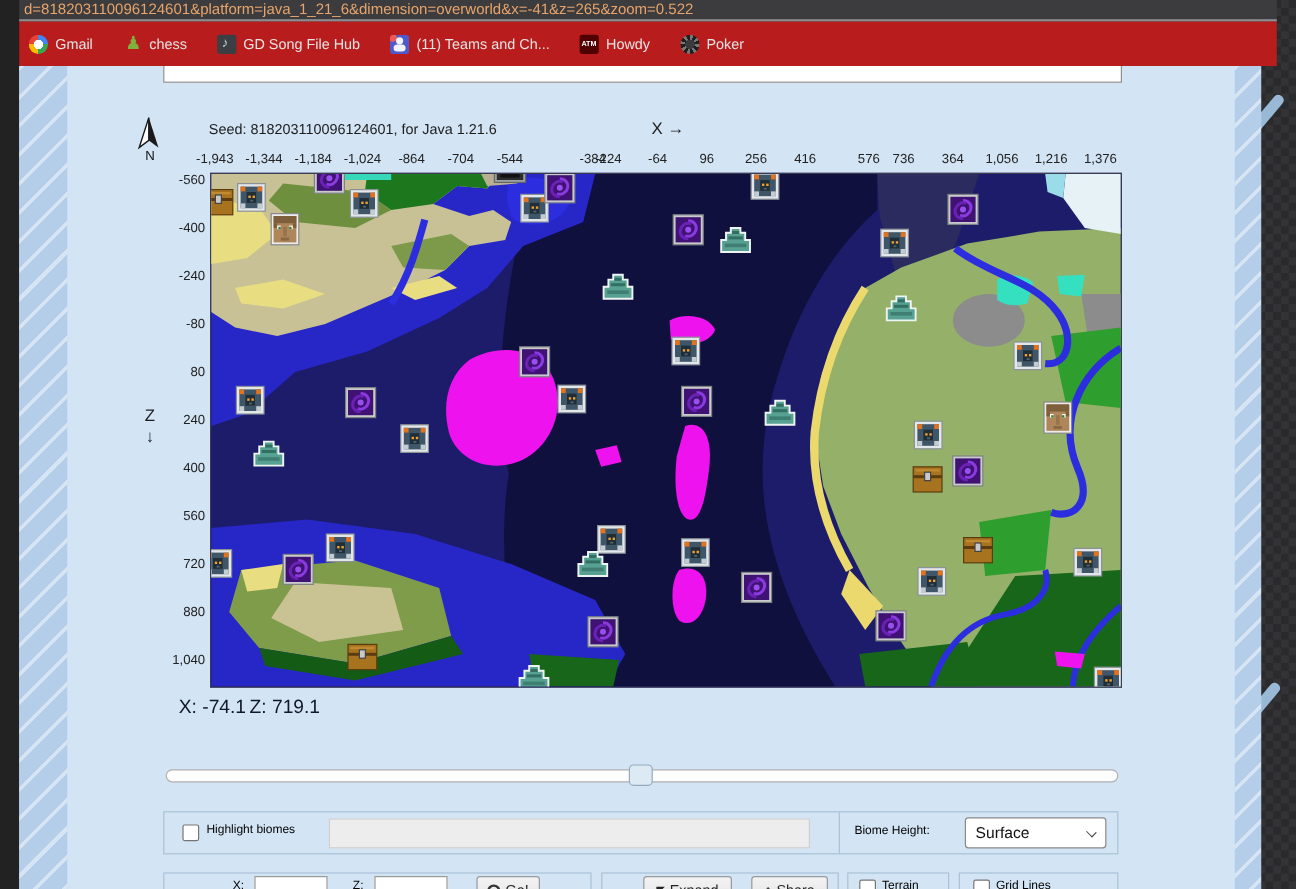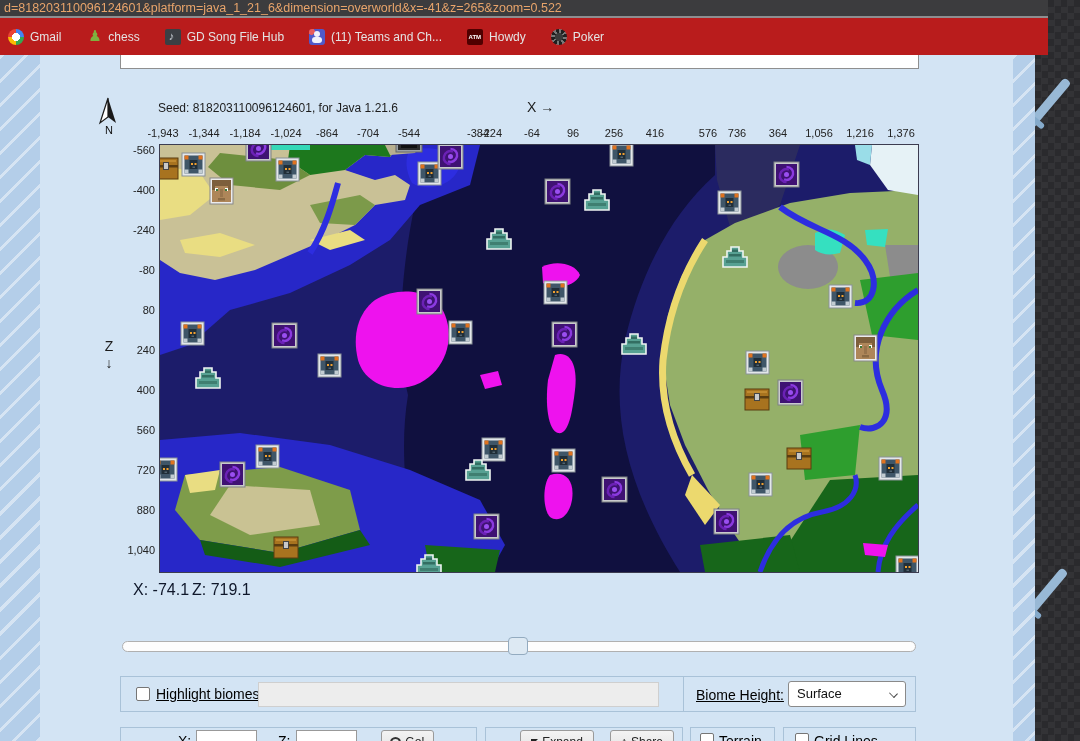--- a/index.html
+++ b/index.html
@@ -7,21 +7,21 @@
          font-family:"Liberation Sans",sans-serif;-webkit-font-smoothing:antialiased;}
 
   
   .desktop{position:absolute;left:1035px;top:0;width:45px;height:741px;overflow:hidden;
            background:conic-gradient(#333336 25%,#2a2a2d 0 50%,#333336 0 75%,#2a2a2d 0) 0 0/13px 13px,#2b2b2e;}
   .sword{position:absolute;width:9px;height:70px;background:#a4c8e8;border-radius:4px 4px 2px 2px;transform:rotate(40deg);opacity:.9}
   .sword::after{content:"";position:absolute;left:-7px;bottom:15px;width:23px;height:6px;background:#8fb8dc;border-radius:3px}
   .sword::before{content:"";position:absolute;left:2px;bottom:-14px;width:5px;height:14px;background:#6f98c0;border-radius:2px}
 
   
-  .browser{position:absolute;left:0;top:0;width:1048px;height:741px;}
+  .browser{position:absolute;left:16px;top:0;width:1048px;height:741px;}
   .titlebar{position:absolute;left:0;top:0;width:100%;height:18px;background:#3c3c3e;border-bottom:2px solid #8e8e90;box-sizing:border-box;}
   .titlebar span{position:absolute;left:4px;top:1px;font-size:12.5px;color:#e8a46b;white-space:nowrap;}
   .bookmarks{position:absolute;left:0;top:18px;width:100%;height:37px;background:#b91c1c;
              display:flex;align-items:center;gap:25px;padding-left:8px;box-sizing:border-box;}
   .bm-item{display:flex;align-items:center;gap:6px;cursor:pointer;}
   .bm-label{color:#e4e4e4;font-size:12px;white-space:nowrap;}
   .bm-ic{width:16px;height:16px;display:inline-block;position:relative;flex:none;border-radius:3px;}
   .gmail-icon{border-radius:50%;background:radial-gradient(circle at 50% 50%,#fff 0 35%,rgba(0,0,0,0) 36%),conic-gradient(#4285f4 0 25%,#34a853 0 50%,#fbbc05 0 75%,#ea4335 0);}
   .chess-pawn-icon{background:transparent;}
   .chess-pawn-icon::before{content:"♟";position:absolute;left:2px;top:-2px;font-size:15px;color:#7fb13f;}
@@ -58,21 +58,21 @@
   .status{font-size:16px;color:#0f172a;position:absolute;}
   .status-right{right:122px;top:526px;text-align:right;line-height:14px;}
 
   .slider-track{position:absolute;left:122px;top:586px;width:794px;height:11px;background:#fdfdfd;border:1px solid #b0b0b0;border-radius:6px;box-sizing:border-box;}
   .slider-handle{position:absolute;left:508px;top:582px;width:20px;height:18px;background:#dde9f3;border:1px solid #93abc0;border-radius:4px;box-sizing:border-box;}
 
   .ctl-box{position:absolute;border:1px solid #a9c2d8;box-sizing:border-box;}
   .ctl-main{left:120px;top:621px;width:796px;height:36px;}
   .ctl-div{position:absolute;left:562px;top:0;height:100%;border-left:1px solid #a9c2d8;}
   .cb{position:absolute;width:12px;height:12px;background:#fff;border:1px solid #767676;border-radius:2px;box-sizing:content-box;}
-  .lbl{position:absolute;font-size:14px;color:#000;white-space:nowrap;text-decoration:underline;}
+  .lbl{position:absolute;font-size:10px;color:#000;white-space:nowrap;}
   .hb-input{position:absolute;left:137px;top:5px;width:401px;height:25px;background:#ededed;border:1px solid #cfcfcf;box-sizing:border-box;}
   .bh-select{position:absolute;left:667px;top:4px;width:118px;height:26px;background:#fff;border:1px solid #8a8a8a;border-radius:3px;box-sizing:border-box;font-size:13px;color:#111;line-height:24px;padding-left:8px;}
   .chev{position:absolute;right:8px;top:8px;width:6px;height:6px;border-right:1.5px solid #444;border-bottom:1.5px solid #444;transform:rotate(45deg) scale(1,.8);}
 
   .row2-box{top:672px;height:30px;}
   .b1{left:120px;width:357px;} .b2{left:485px;width:198px;} .b3{left:690px;width:85px;} .b4{left:783px;width:133px;}
   .mini-input{position:absolute;top:675px;width:61px;height:22px;background:#fff;border:1px solid #999;box-sizing:border-box;}
   .btn{position:absolute;top:675px;height:24px;background:linear-gradient(#f3f3f3,#e2e2e2);border:1px solid #9a9a9a;border-radius:3px;box-sizing:border-box;font-size:12px;color:#222;display:flex;align-items:center;justify-content:center;gap:4px;}
   .go-ic{width:7px;height:7px;border:2px solid #333;border-radius:50%;display:inline-block;}
   .exp-ic{width:0;height:0;border-top:7px solid #222;border-right:7px solid transparent;display:inline-block;}

